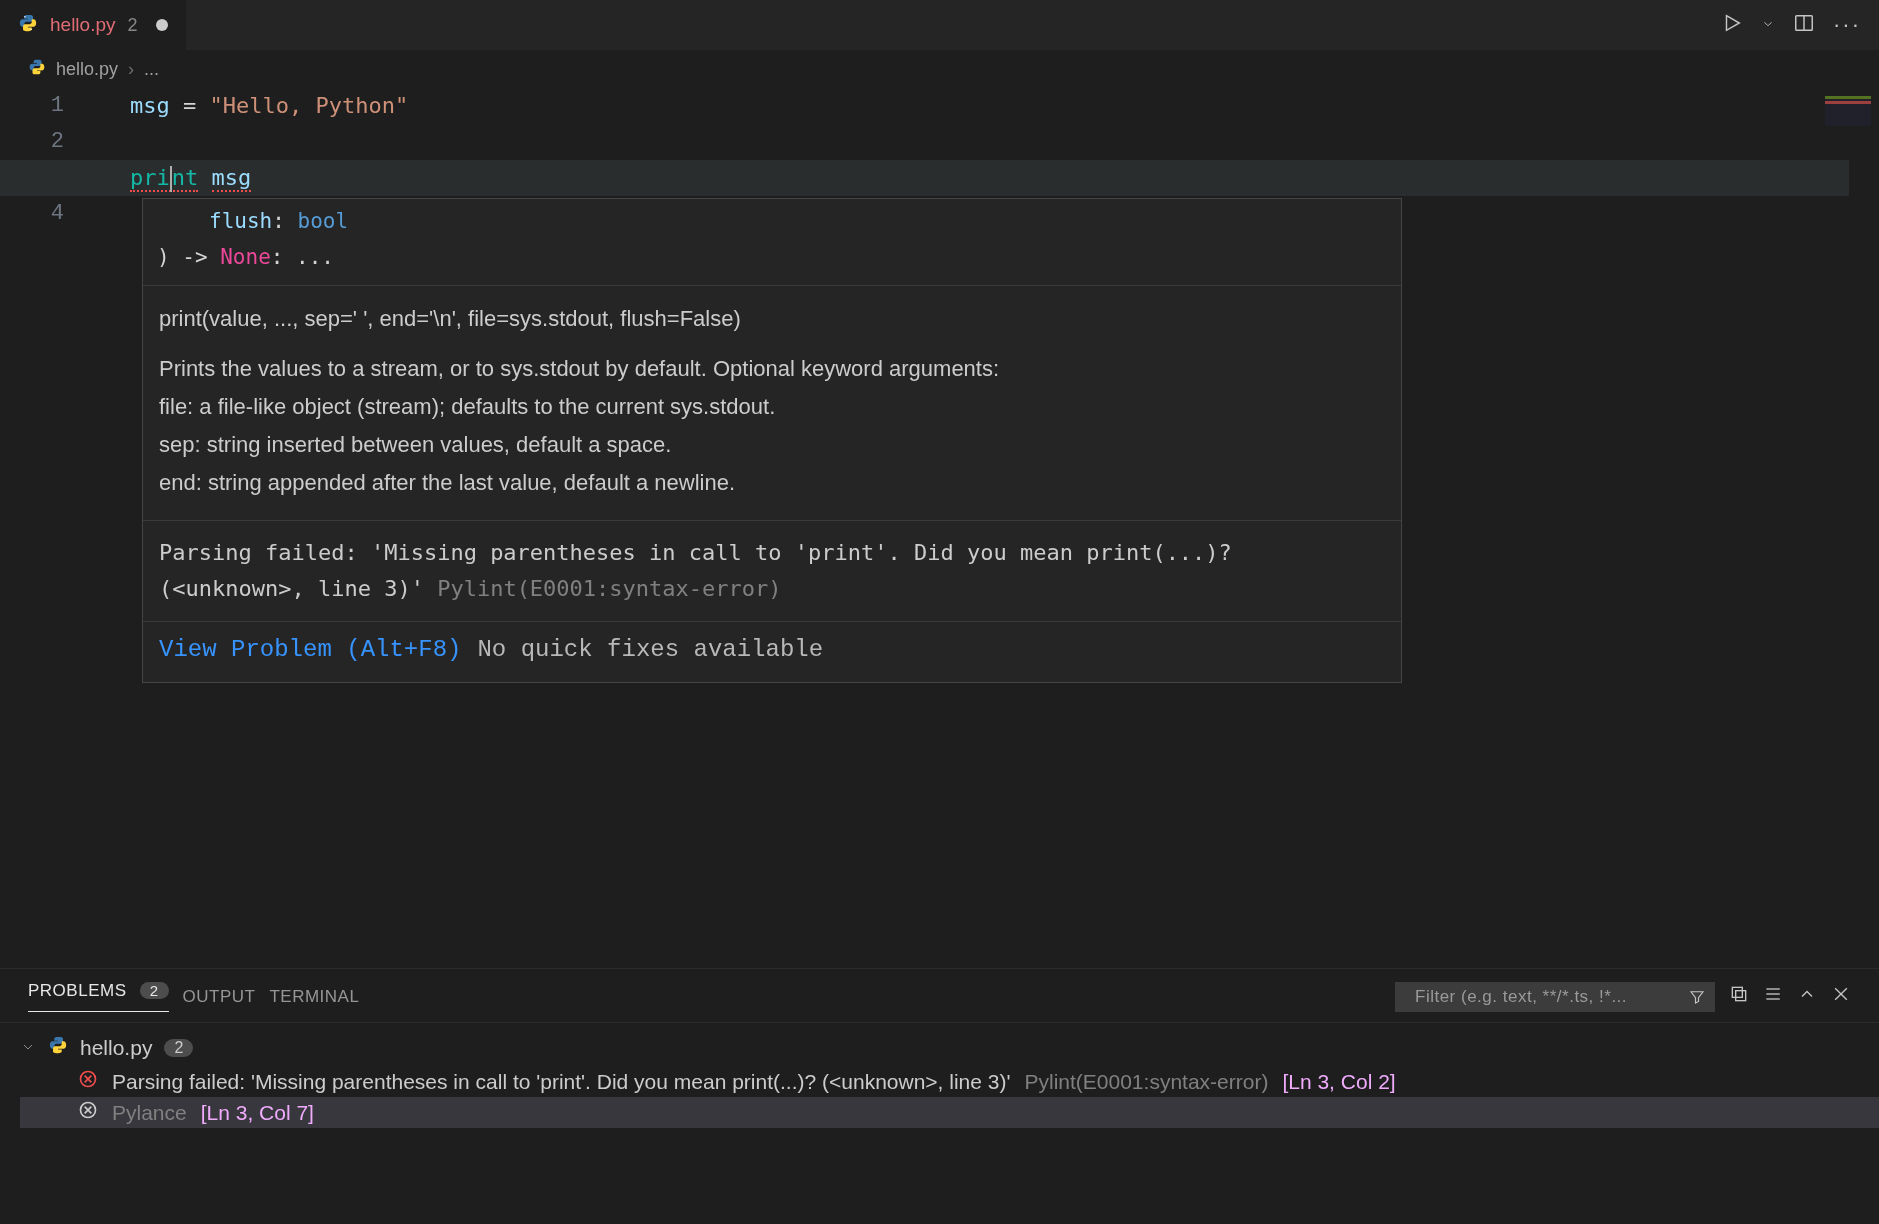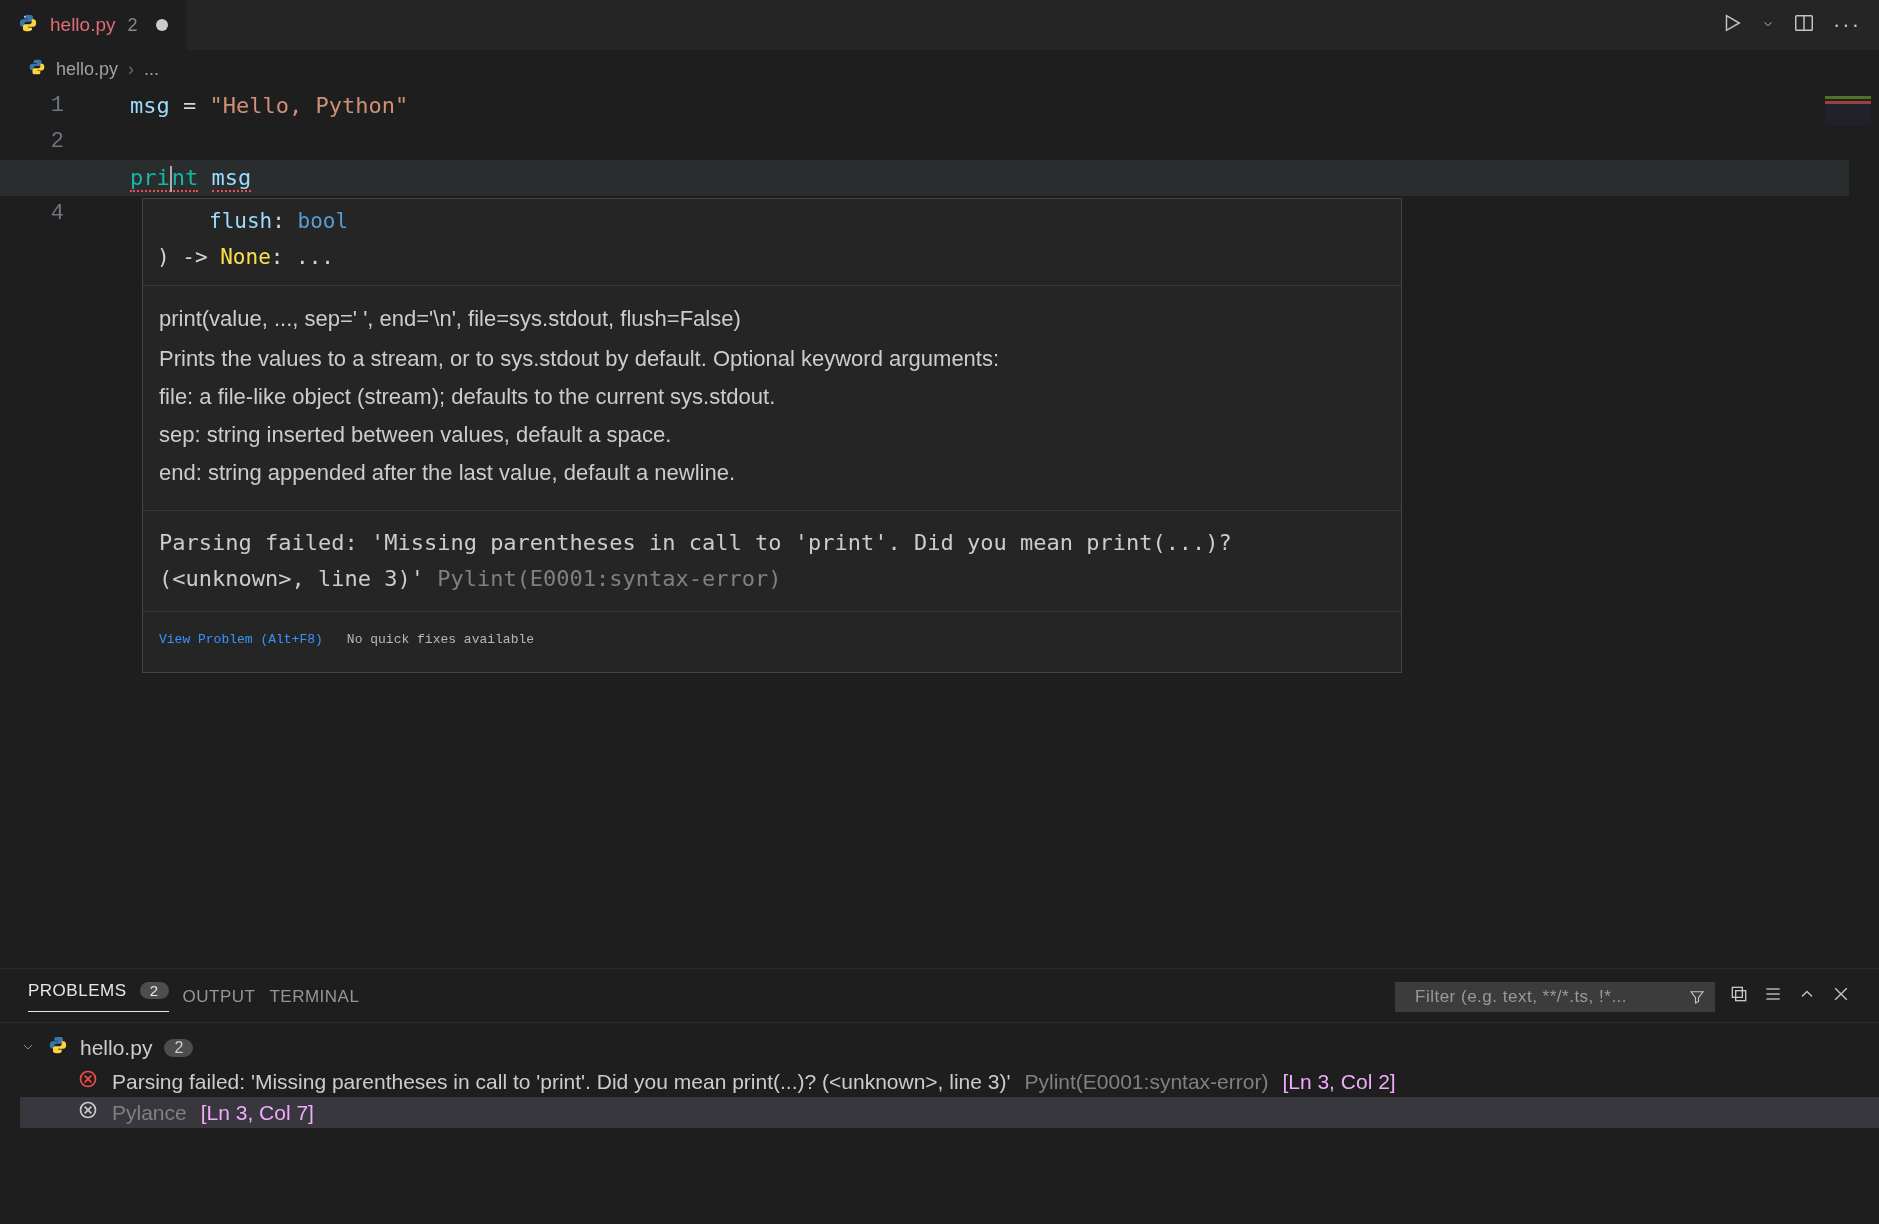--- a/index.html
+++ b/index.html
@@ -39,29 +39,29 @@
 
   .tok-var{color:#9cdcfe;} .tok-op{color:#d4d4d4;} .tok-str{color:#ce9178;}
   .tok-fn{color:#14b8a6;border-bottom:2px dotted #f14c4c;}
   .tok-arg{color:#9cdcfe;border-bottom:2px dotted #f14c4c;}
   .cursor{border-left:2px solid #aeafad;height:26px;display:inline-block;vertical-align:middle;}
 
   
   .hover { position:absolute; left:142px; top:110px; width:1260px;
     background:#252526; border:1px solid #454545; font-size:20px; color:#cccccc;}
   .hover .sig { padding:4px 14px 10px; font-family:Consolas,monospace; font-size:21px;}
-  .hover .sig .kw{color:#569cd6;} .hover .sig .ty{color:#fde047;}
+  .hover .sig .kw{color:#569cd6;} .hover .sig .ty{color:#ec4899;}
   .hover .sig .id{color:#9cdcfe;} .hover .sig .pn{color:#d4d4d4;}
   .hover .doc { padding:14px 16px 18px; border-top:1px solid #3a3a3a;
     font-family:"Segoe UI",sans-serif; font-size:22px; line-height:38px;}
   .hover .err { padding:14px 16px; border-top:1px solid #3a3a3a;
     font-family:Consolas,monospace; font-size:22px; line-height:36px;}
   .hover .err .src{color:#808080;}
   .hover .foot{ padding:10px 16px 14px; border-top:1px solid #3a3a3a;
-    display:flex; gap:24px; font-size:13px;font-family:Liberation Mono, monospace;}
+    display:flex; gap:16px; font-size:24px;font-family:Liberation Mono, monospace;}
   .hover .foot .link{color:#3794ff;cursor:pointer;}
   .hover .foot .nofix{color:#b8b8b8;}
 
   
   .panel { position:absolute; left:0; right:0; bottom:0; height:256px;
     background:#1e1e1e; border-top:1px solid #2b2b2b;}
   .panel-tabs{display:flex;align-items:center;gap:14px;padding:12px 28px 10px;
     border-bottom:1px solid #2b2b2b; color:#969696; font-size:17px; letter-spacing:0.5px;}
   .panel-tabs .ptab.active{color:#e7e7e7;border-bottom:1px solid #e7e7e7;padding-bottom:10px;}
   .panel-tabs .ptab{cursor:pointer;}
@@ -153,21 +153,21 @@
   <div class="hover">
     <div class="sig">
       <div style="padding-left:52px;">
         <span class="id">flush</span><span class="pn">: </span><span class="kw">bool</span>
       </div>
       <div>
         <span class="pn">) -&gt; </span><span class="ty">None</span><span class="pn">: ...</span>
       </div>
     </div>
     <div class="doc">
-      <div style="margin-bottom:2px;">print(value, ..., sep=' ', end='\n', file=sys.stdout, flush=False)</div>
+      <div style="margin-bottom:12px;">print(value, ..., sep=' ', end='\n', file=sys.stdout, flush=False)</div>
       <div>Prints the values to a stream, or to sys.stdout by default. Optional keyword arguments:</div>
       <div>file: a file-like object (stream); defaults to the current sys.stdout.</div>
       <div>sep: string inserted between values, default a space.</div>
       <div>end: string appended after the last value, default a newline.</div>
     </div>
     <div class="err">
       <span>Parsing failed: 'Missing parentheses in call to 'print'. Did you mean print(...)? (&lt;unknown&gt;, line 3)' </span><span class="src">Pylint(E0001:syntax-error)</span>
     </div>
     <div class="foot">
       <span class="link">View Problem (Alt+F8)</span>

